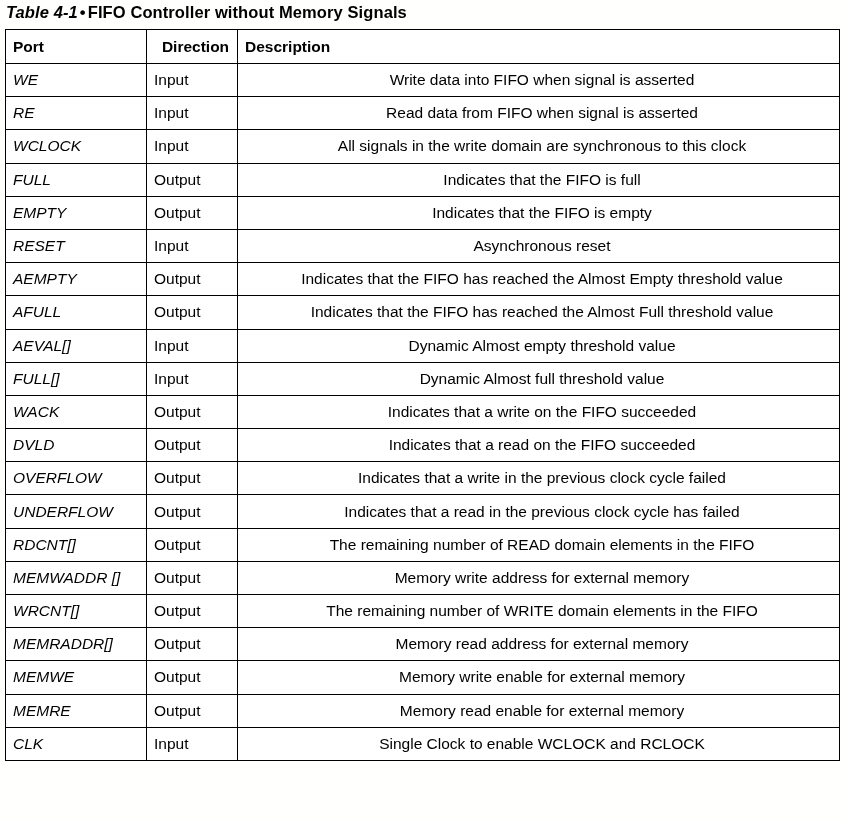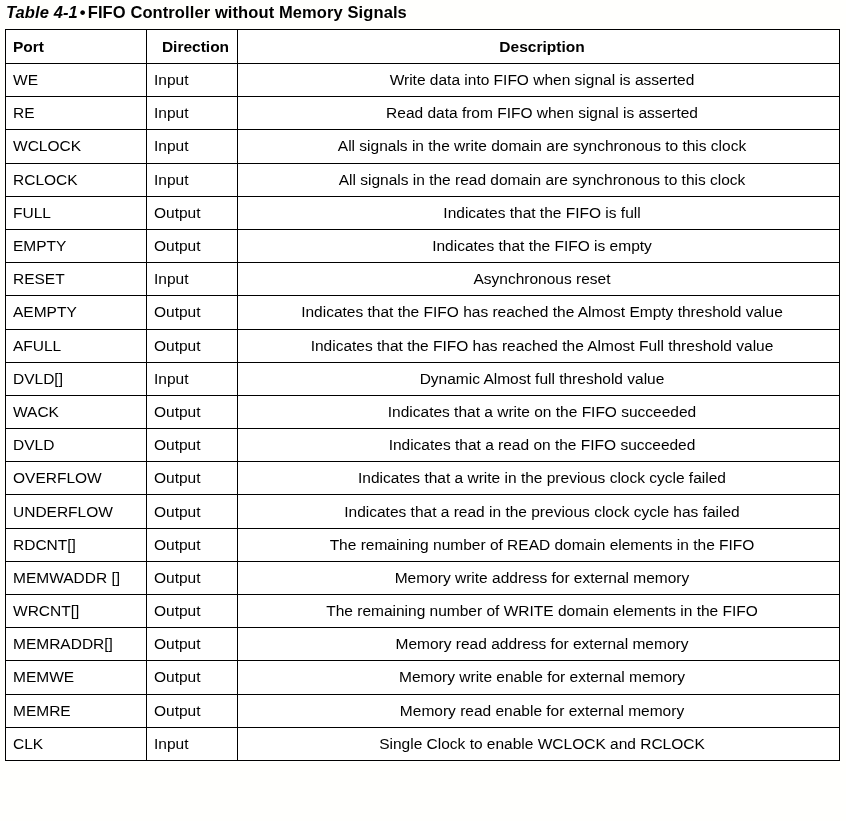--- a/index.html
+++ b/index.html
@@ -71,23 +71,23 @@
     white-space: nowrap;
     background: #ffffff;
   }
   .port-table thead th {
     font-weight: bold;
     font-size: 15.5px;
     height: 34px;
   }
   .th-port { text-align: left; }
   .th-direction { text-align: center; padding-left: 0; padding-right: 0; }
-  .th-description { text-align: center; padding-left: 0; padding-right: 0; }
-
-  .cell-port { text-align: left; }
+  .th-description { text-align: left; padding-left: 0; padding-right: 0; }
+
+  .cell-port { text-align: left; font-style: italic; }
   .cell-direction {
     text-align: left;
     padding-left: 0;
     padding-right: 8px;
   }
   .cell-desc { text-align: center; padding-left: 9px; }
 </style>
 </head>
 <body>
 
@@ -120,25 +120,20 @@
           <td class="cell-port">RE</td>
           <td class="cell-direction">Input</td>
           <td class="cell-desc">Read data from FIFO when signal is asserted</td>
         </tr>
         <tr>
           <td class="cell-port">WCLOCK</td>
           <td class="cell-direction">Input</td>
           <td class="cell-desc">All signals in the write domain are synchronous to this clock</td>
         </tr>
         <tr>
-          <td class="cell-port">RCLOCK</td>
-          <td class="cell-direction">Input</td>
-          <td class="cell-desc">All signals in the read domain are synchronous to this clock</td>
-        </tr>
-        <tr>
           <td class="cell-port">FULL</td>
           <td class="cell-direction">Output</td>
           <td class="cell-desc">Indicates that the FIFO is full</td>
         </tr>
         <tr>
           <td class="cell-port">EMPTY</td>
           <td class="cell-direction">Output</td>
           <td class="cell-desc">Indicates that the FIFO is empty</td>
         </tr>
         <tr>
@@ -150,21 +145,26 @@
           <td class="cell-port">AEMPTY</td>
           <td class="cell-direction">Output</td>
           <td class="cell-desc">Indicates that the FIFO has reached the Almost Empty threshold value</td>
         </tr>
         <tr>
           <td class="cell-port">AFULL</td>
           <td class="cell-direction">Output</td>
           <td class="cell-desc">Indicates that the FIFO has reached the Almost Full threshold value</td>
         </tr>
         <tr>
-          <td class="cell-port">DVLD[]</td>
+          <td class="cell-port">AEVAL[]</td>
+          <td class="cell-direction">Input</td>
+          <td class="cell-desc">Dynamic Almost empty threshold value</td>
+        </tr>
+        <tr>
+          <td class="cell-port">FULL[]</td>
           <td class="cell-direction">Input</td>
           <td class="cell-desc">Dynamic Almost full threshold value</td>
         </tr>
         <tr>
           <td class="cell-port">WACK</td>
           <td class="cell-direction">Output</td>
           <td class="cell-desc">Indicates that a write on the FIFO succeeded</td>
         </tr>
         <tr>
           <td class="cell-port">DVLD</td>

